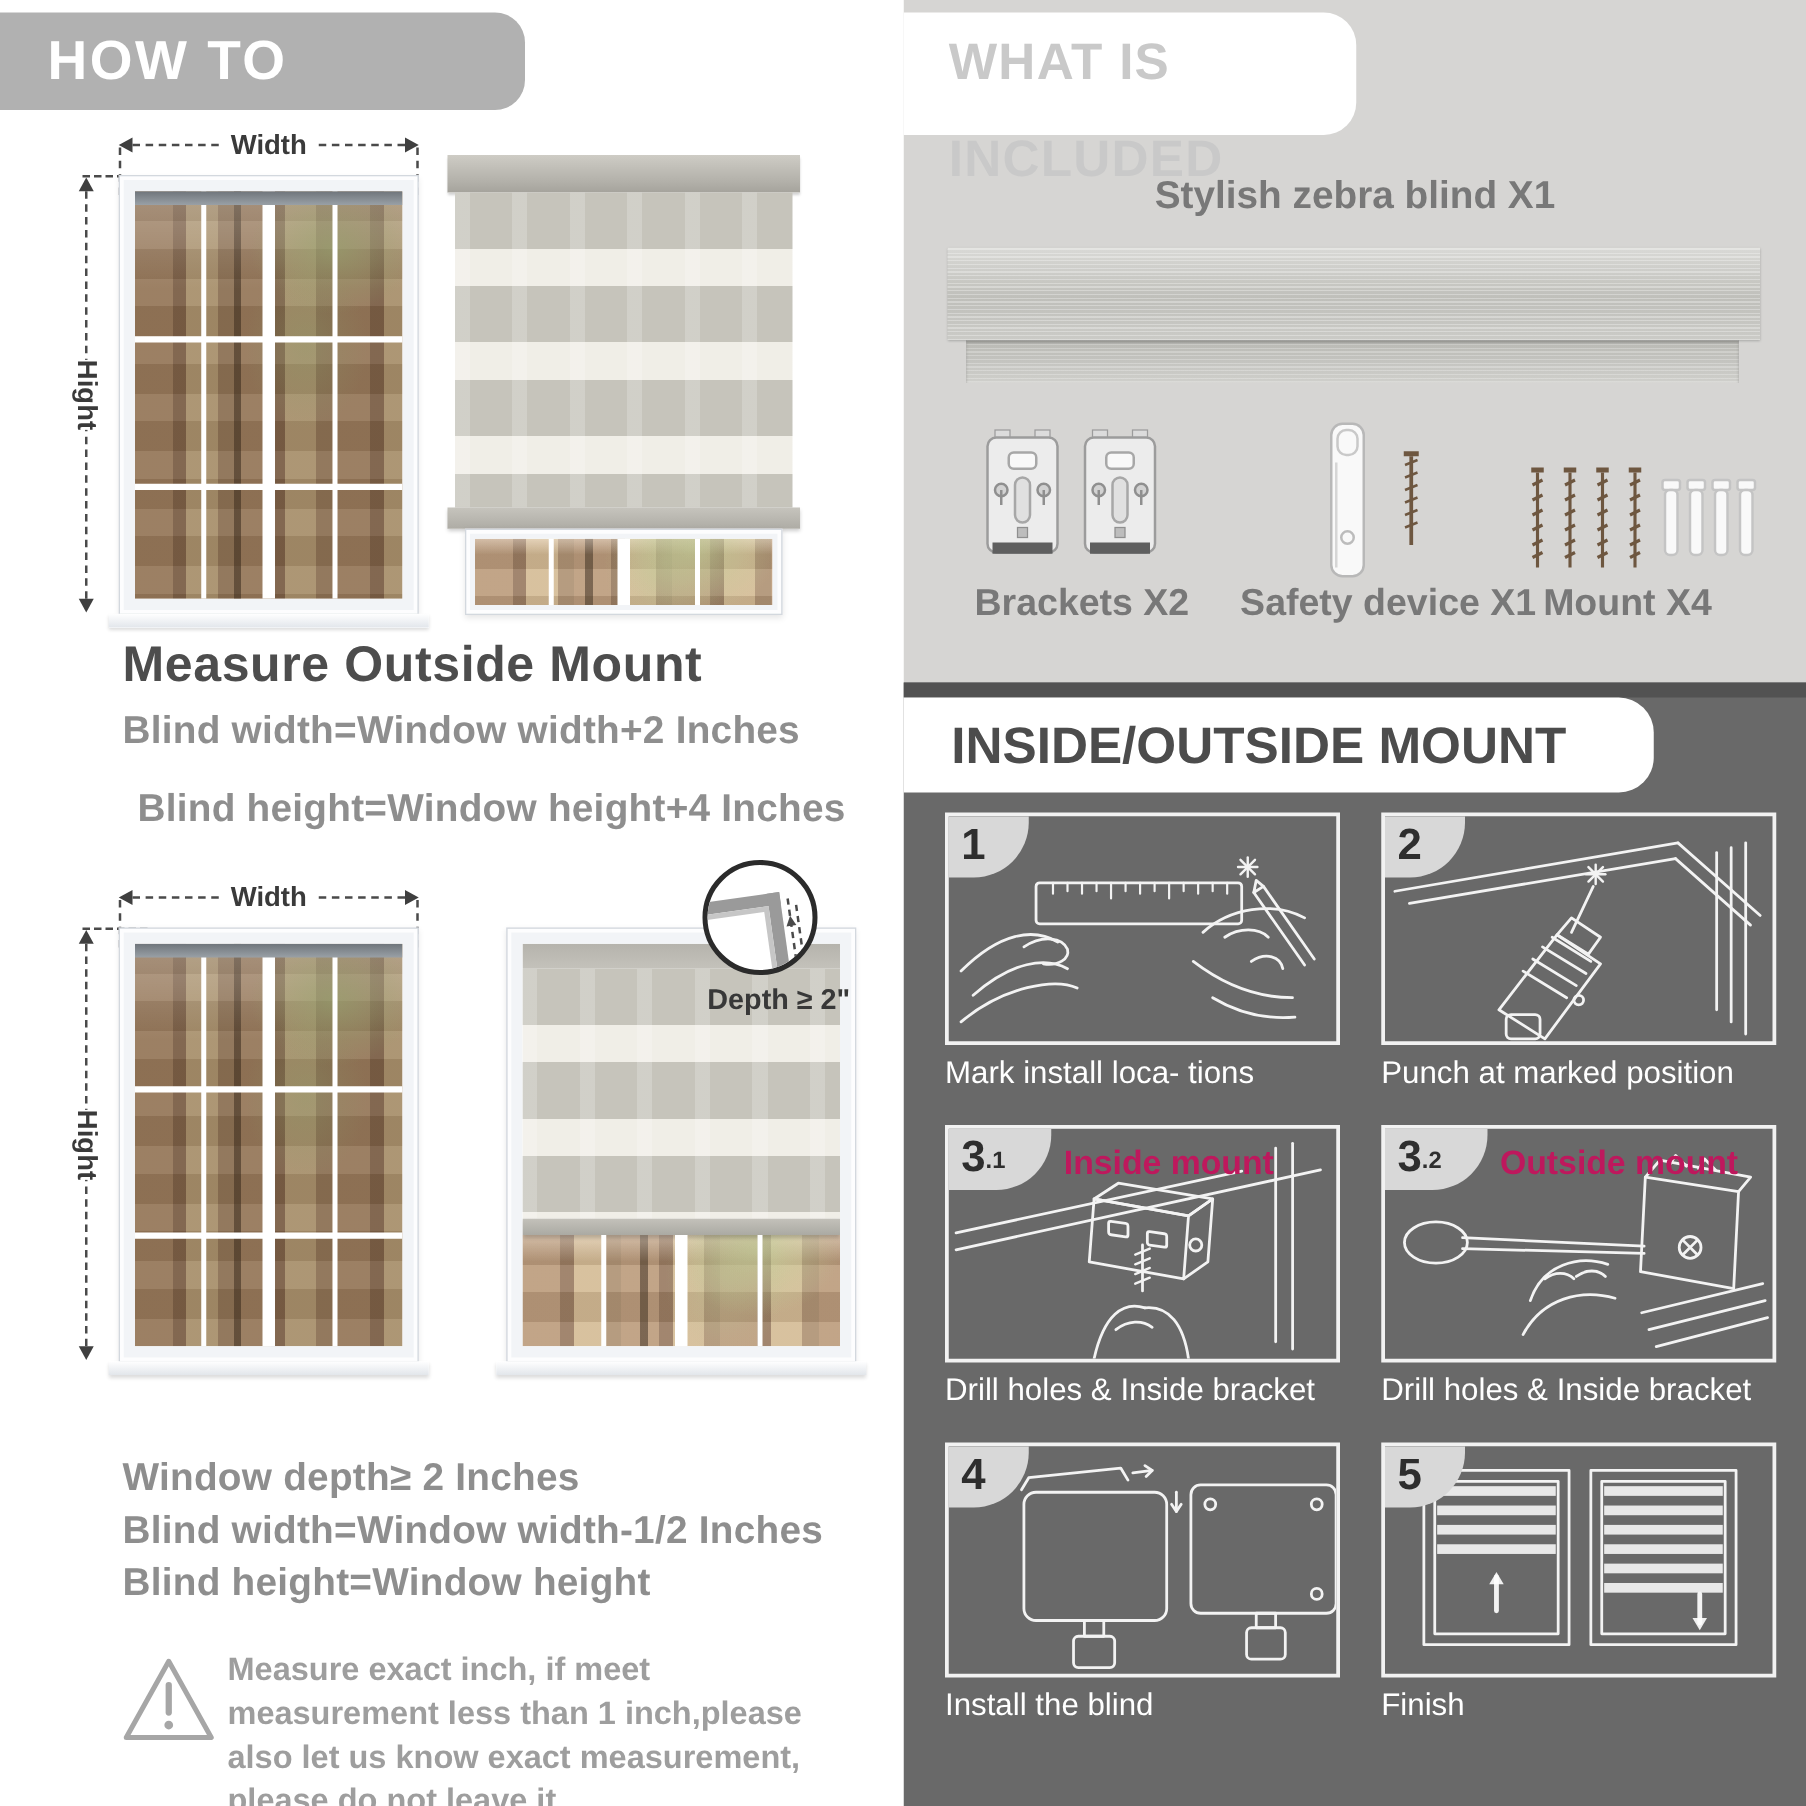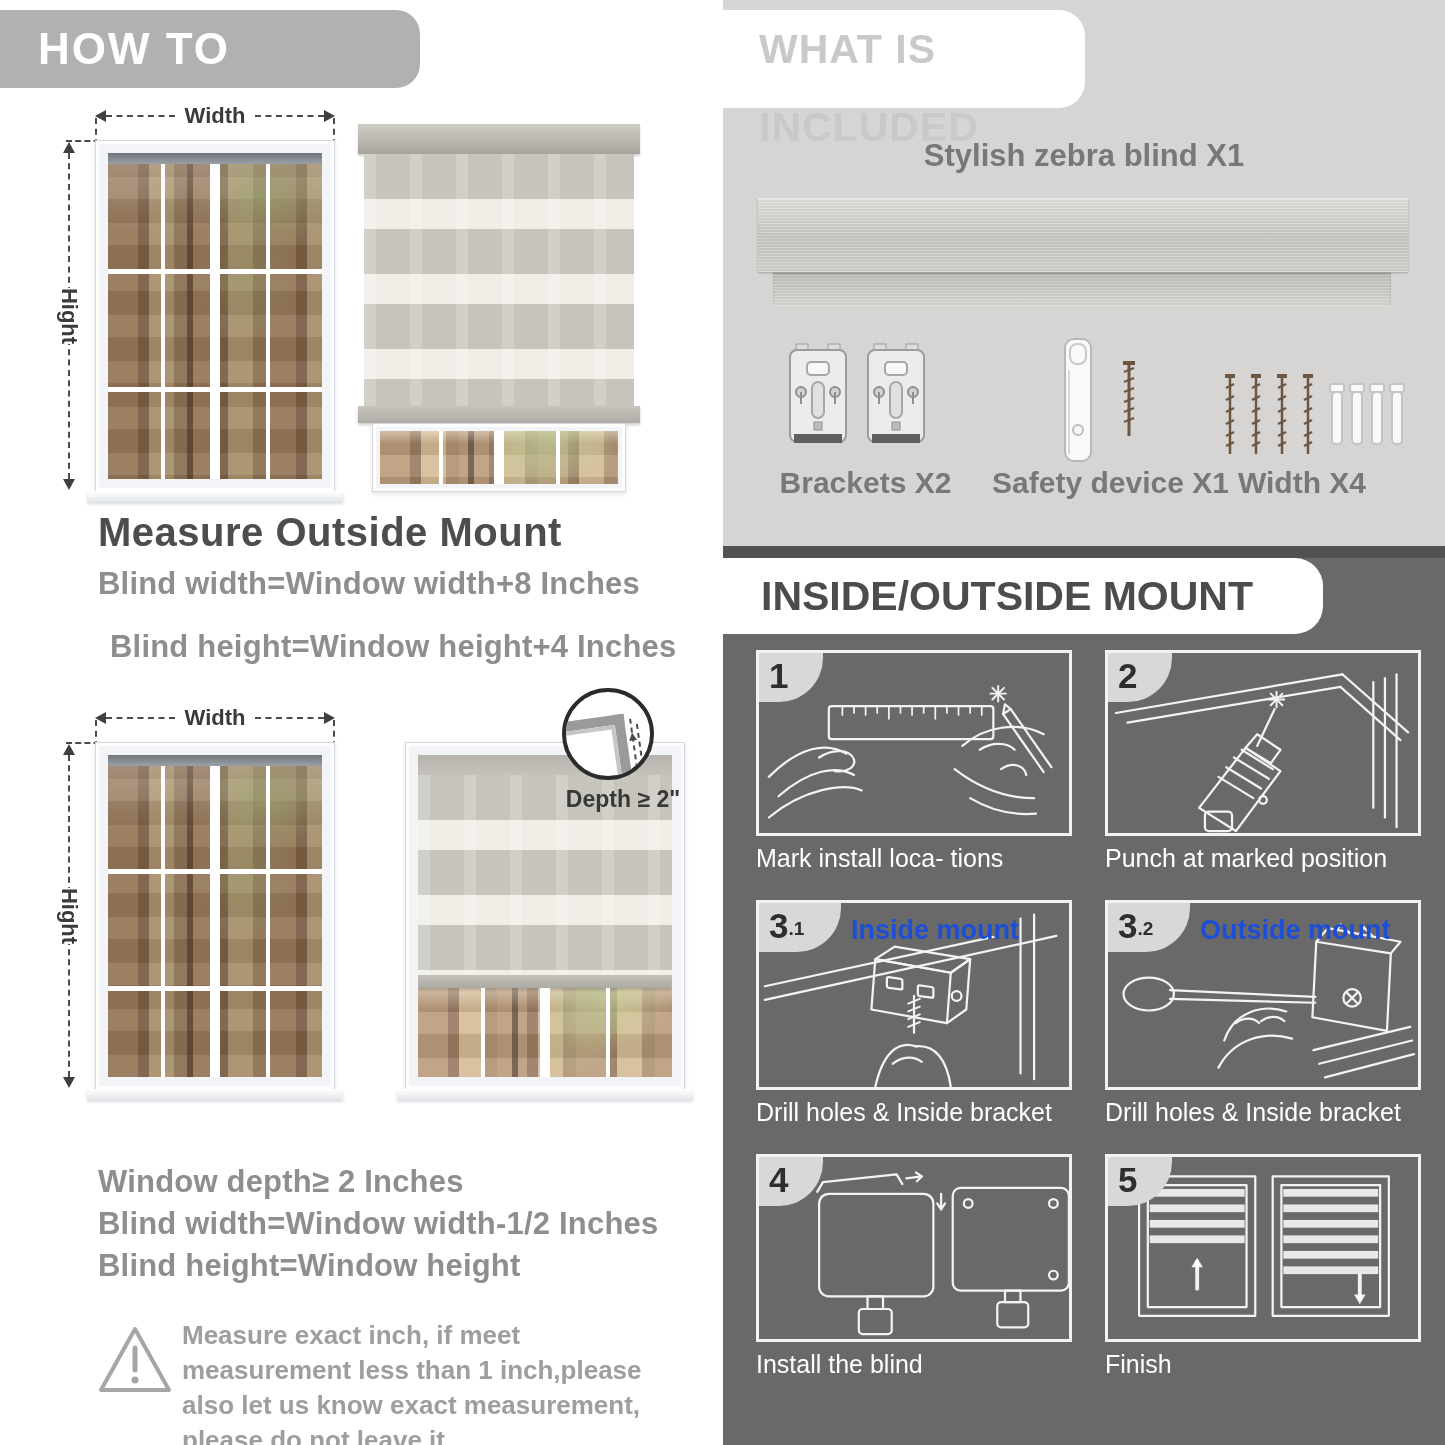--- a/index.html
+++ b/index.html
@@ -89,21 +89,21 @@
   .rp-mount{left:723px;top:546px;width:722px;height:899px;background:var(--dark-bg,#696969);}
   .rp-mount-strip{left:723px;top:546px;width:722px;height:12px;background:var(--dark-strip,#525252);}
   .rp-mount-header{left:723px;top:558px;width:600px;height:76px;line-height:76px;padding-left:38px;
      font-size:41px;font-weight:700;color:var(--mount-header-text,#4c4c4c);border-radius:0 28px 28px 0;}
   .step-frame{border:3px solid #f2f2f2;box-sizing:border-box;overflow:hidden;}
   .step-frame svg{display:block;width:100%;height:100%;}
   .badge{position:absolute;left:0;top:0;background:var(--badge-bg,#d8d8d8);border-radius:0 0 44px 0;
      display:flex;align-items:flex-start;padding:1px 0 0 10px;z-index:4;}
   .badge .num{font-size:35px;font-weight:700;color:var(--badge-text,#2e2e2e);line-height:44px;}
   .badge .sub{font-size:19px;font-weight:700;color:var(--badge-text,#2e2e2e);margin-top:14px;}
-  .step-label{position:absolute;top:12px;font-size:27px;font-weight:700;color:#1d4ed8;z-index:4;white-space:nowrap;}
+  .step-label{position:absolute;top:12px;font-size:27px;font-weight:700;color:#be185d;z-index:4;white-space:nowrap;}
   .step-caption{font-size:25px;font-weight:400;color:var(--caption-text,#ffffff);white-space:nowrap;}
   .sketch{stroke:#f3f3f3;stroke-width:2.3;fill:none;stroke-linecap:round;stroke-linejoin:round;}
 </style>
 </head>
 <body>
 
 <div id="canvas">
 
   <section class="abs" style="left:0;top:0;width:722px;height:1445px;">
 
@@ -140,21 +140,21 @@
       <div class="bottomrail" style="top:282px;"></div>
       <div class="abs window" style="left:14px;right:14px;top:299px;height:69px;padding:7px;">
         <div class="inner">
           <div class="photo photo--light"></div>
           <div class="mullions mullions--simple"></div>
         </div>
       </div>
     </div>
 
     <div class="abs measure-heading" style="left:98px;top:510px;">Measure Outside Mount</div>
-    <div class="abs formula" style="left:98px;top:566px;">Blind width=Window width+8 Inches</div>
+    <div class="abs formula" style="left:98px;top:566px;">Blind width=Window width+2 Inches</div>
     <div class="abs formula" style="left:98px;top:629px;margin-left:12px;">Blind height=Window height+4 Inches</div>
 
     <div class="abs dim-h" style="left:95px;top:708px;width:240px;">
       <span class="tri tri-l"></span>
       <span class="dash"></span>
       <span class="lbl">Width</span>
       <span class="dash"></span>
       <span class="tri tri-r"></span>
     </div>
 
@@ -331,21 +331,21 @@
           </g>
         <g transform="translate(168,12)">
             <rect x="0" y="0" width="14" height="8" rx="2"></rect>
             <rect x="2" y="8" width="10" height="52" rx="4"></rect>
           </g>
       </g>
     </svg>
 
     <div class="abs item-label" style="left:778px;top:466px;width:175px;">Brackets X2</div>
     <div class="abs item-label" style="left:988px;top:466px;width:245px;">Safety device X1</div>
-    <div class="abs item-label" style="left:1222px;top:466px;width:160px;">Width X4</div>
+    <div class="abs item-label" style="left:1222px;top:466px;width:160px;">Mount X4</div>
   </section>
 
   <section>
     <div class="abs rp-mount"></div>
     <div class="abs rp-mount-strip"></div>
     <div class="abs rp-whitebox rp-mount-header">INSIDE/OUTSIDE MOUNT</div>
 
     <div class="abs step-frame" style="left:756px;top:650px;width:316px;height:186px;">
       <div class="badge" style="width:54px;height:48px;">
         <span class="num">1</span>

